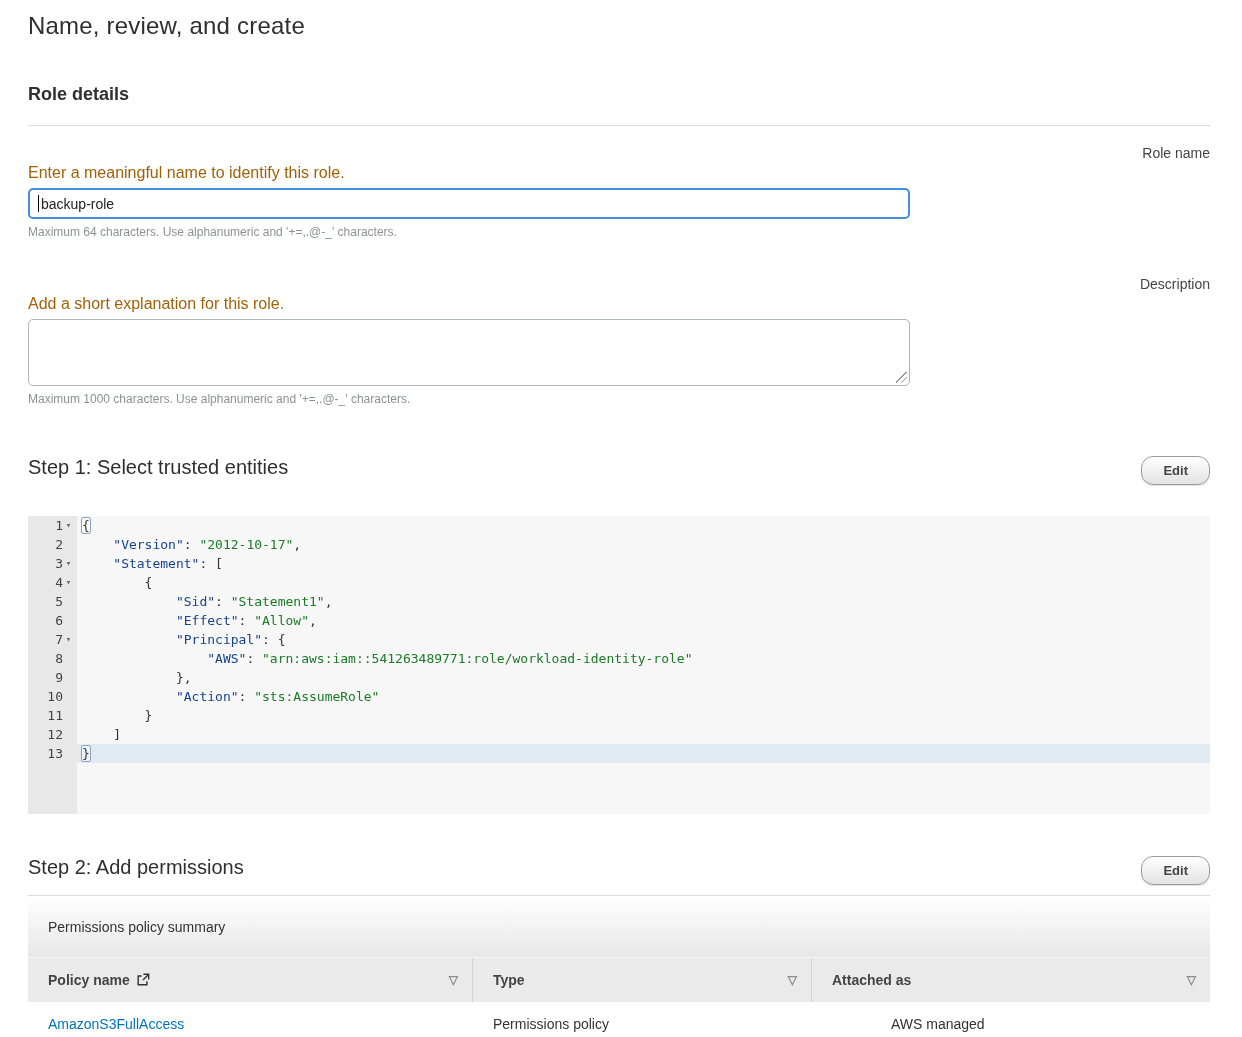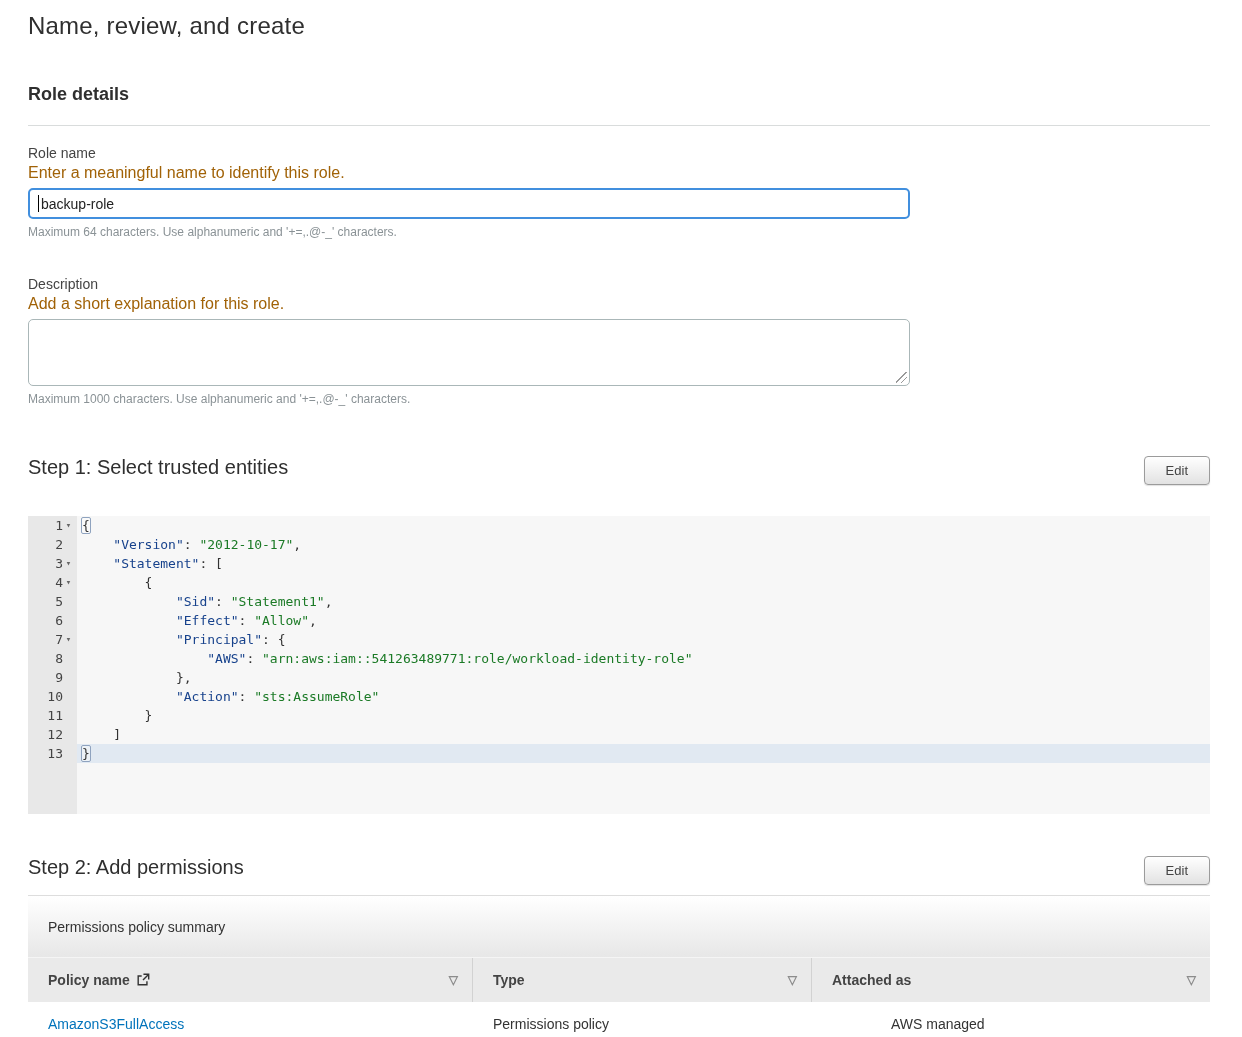--- a/index.html
+++ b/index.html
@@ -9,21 +9,21 @@
     font-family:"Liberation Sans", sans-serif;
     color:#333; font-size:14px;
   }
   .page { padding:0 32px 0 28px; }
 
   .page-title { font-size:24px; font-weight:400; color:#2f2f2f; margin:12px 0 0 0; letter-spacing:0.2px; }
 
   .section-heading { font-size:18px; font-weight:700; color:#2f2f2f; margin:44px 0 0 0; }
   .divider { border:none; border-top:1px solid #d9dcdc; margin:20px 0 0 0; }
 
-  .field-label { font-size:14px; color:#444; margin-top:19px; }
+  .field-label { font-size:14px; color:#444; margin-top:19px;text-align:right; }
   .field-help  { font-size:16px; color:#a16207; margin-top:3px; }
   .field-hint  { font-size:12px; color:#8a9296; margin-top:6px; }
 
   .input-wrap { position:relative; margin-top:6px; width:882px;border-radius:9px; }
   .role-name-input {
     width:882px; height:31px; border:2px solid #418fde; border-radius:5px;
     font-family:"Liberation Sans", sans-serif; font-size:14px; color:#222;
     padding:0 9px 0 11px; outline:none; background:#fff;
   }
   .text-cursor { position:absolute; left:10px; top:7px; width:1px; height:17px; background:#000; }
@@ -40,23 +40,23 @@
       linear-gradient(135deg, transparent 0 45%, #9a9a9a 45% 52%, transparent 52%),
       linear-gradient(135deg, transparent 0 70%, #9a9a9a 70% 77%, transparent 77%);
   }
 
   .step-row { display:flex; justify-content:space-between; }
   .step1-row { margin-top:50px; }
   .step2-row { margin-top:42px; }
   .step-heading { font-size:20px; font-weight:400; color:#2f2f2f; }
   .btn-edit {
     background:linear-gradient(#ffffff,#e2e2e2);
-    border:1px solid #9b9b9b; border-radius:4px;
+    border:1px solid #9b9b9b; border-radius:12px;
     font-family:"Liberation Sans", sans-serif;
-    font-size:13px; font-weight:400; color:#444;
+    font-size:13px; font-weight:700; color:#444;
     padding:6px 21px; cursor:pointer;
     box-shadow:0 1px 1px rgba(0,0,0,0.12);
   }
 
   
   .editor {
     margin-top:31px; height:298px; position:relative;
     background:linear-gradient(to right, #e8e8e8 0 49px, #f7f7f7 49px);
     font-family:"DejaVu Sans Mono","Liberation Mono", monospace;
     font-size:13px; line-height:19px; cursor:text;

